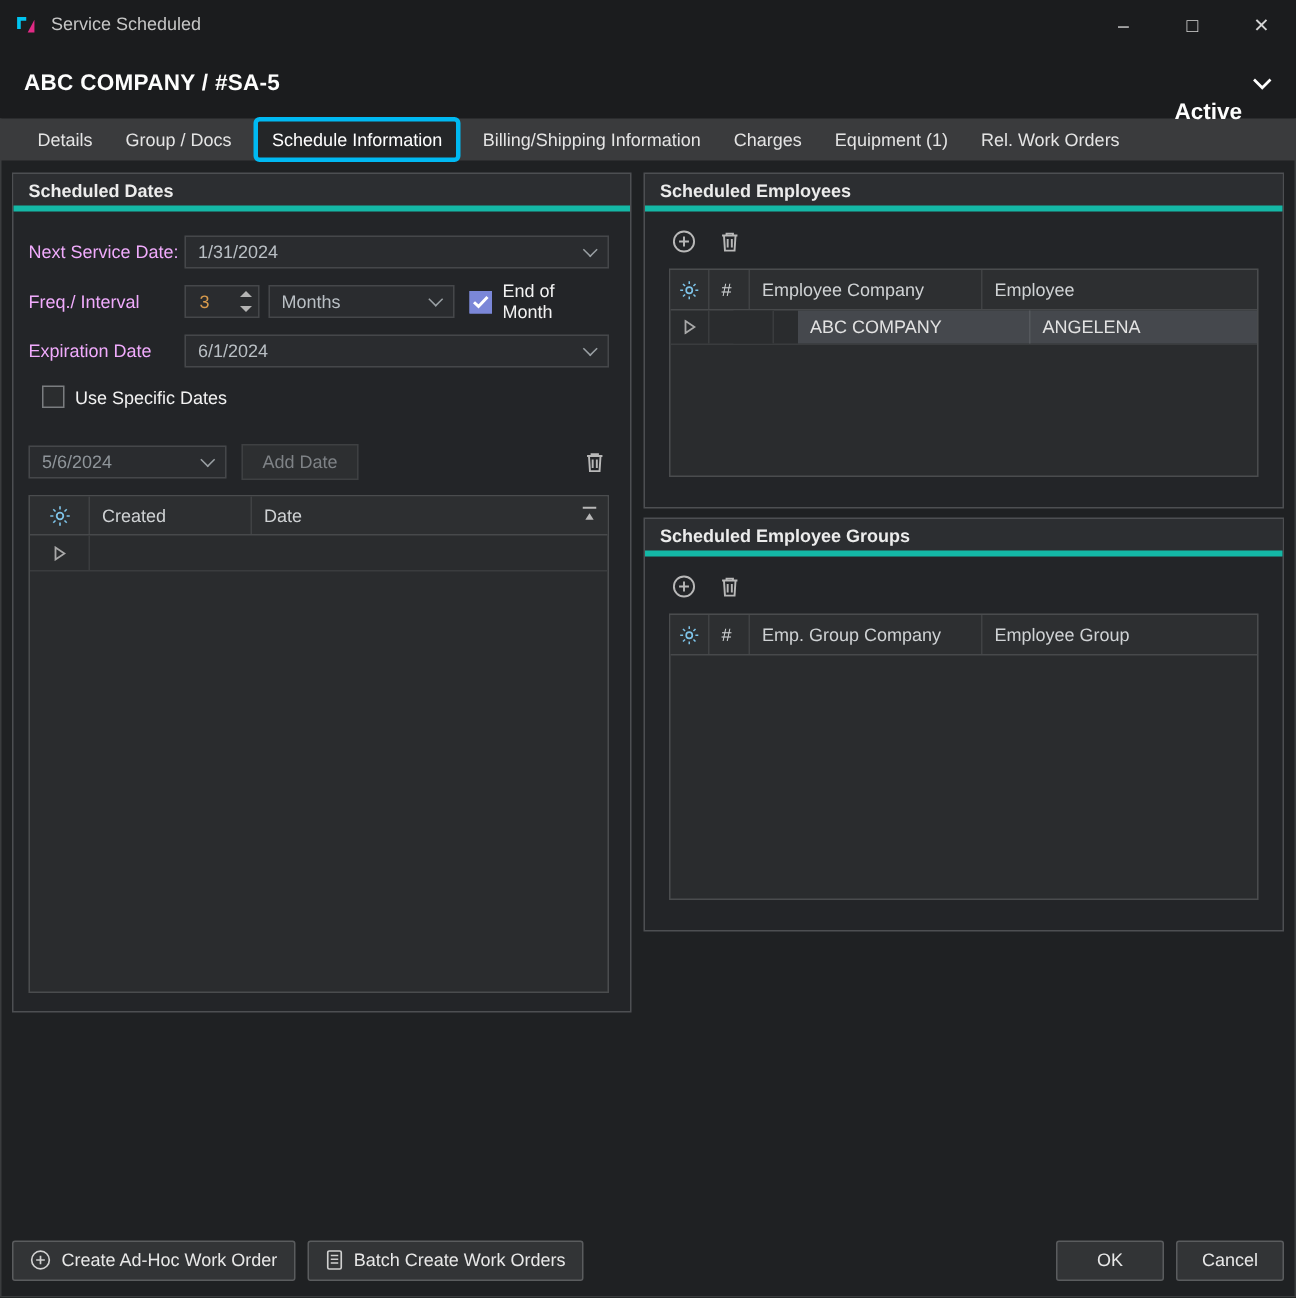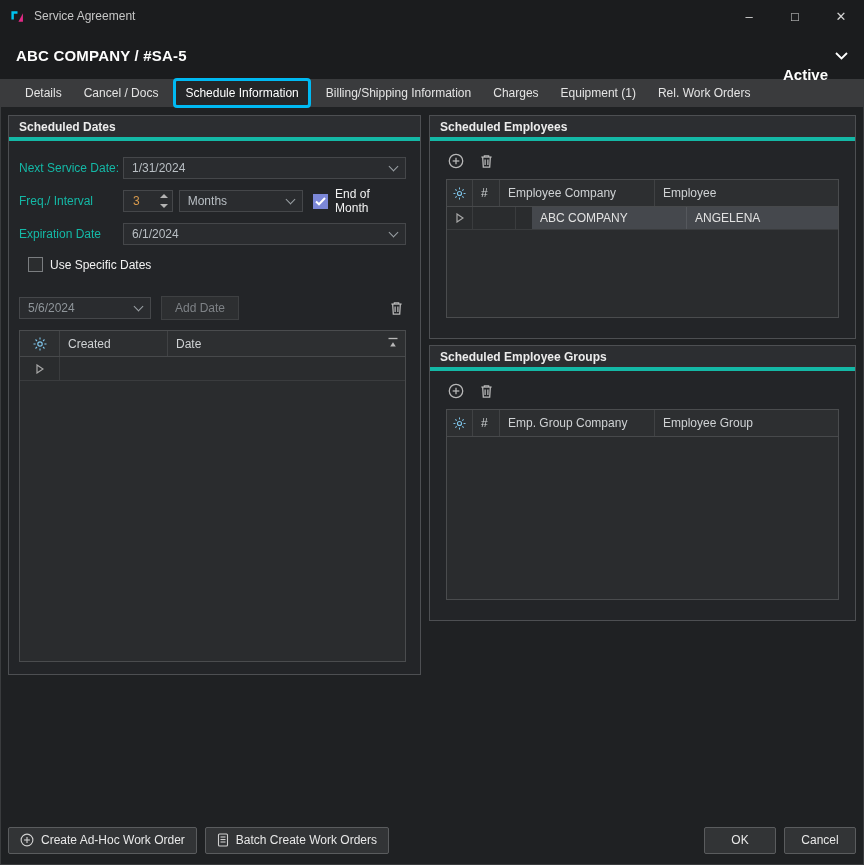--- a/index.html
+++ b/index.html
@@ -40,21 +40,21 @@
   .panel-header { height:25px; background:#2c2e31; border-bottom:4px solid #14b8a6;
     display:flex; align-items:center; padding-left:10px; font-weight:bold; color:#ececec; font-size:12px; flex:0 0 auto; }
   .left-panel { width:413px; height:560px; }
   .right-col { width:427px; display:flex; flex-direction:column; gap:6px; }
   .panel-a { width:427px; height:224px; }
   .panel-b { width:427px; height:276px; }
 
   
   .left-body { flex:1; display:flex; flex-direction:column; padding:12px 14px 12px 10px; min-height:0; }
   .form-row { display:flex; align-items:center; margin-bottom:8px; flex:0 0 auto; }
-  .flabel { width:104px; flex:0 0 104px; color:#14b8a6; }
+  .flabel { width:104px; flex:0 0 104px; color:#f0abfc; }
   .dropdown { height:22px; background:#2a2c2f; border:1px solid #45474a; display:flex;
     align-items:center; padding:0 8px; color:#b9bfc4; }
   .grow { flex:1; }
   .dd-text { flex:1; overflow:hidden; white-space:nowrap; }
   .chev { width:7px; height:7px; border-right:1.6px solid #9aa0a4; border-bottom:1.6px solid #9aa0a4;
     transform:rotate(45deg); margin-top:-4px; flex:0 0 auto; }
   .dropdown.dim { color:#8f959a; }
 
   .spinner { width:50px; height:22px; background:#2a2c2f; border:1px solid #45474a; display:flex; }
   .spin-val { flex:1; display:flex; align-items:center; padding-left:9px; color:#d79a4d; }
@@ -122,41 +122,41 @@
 
 <div class="window">
 
   <div class="titlebar">
     <span class="app-icon">
       <svg width="15" height="15" viewBox="0 0 16 16">
         <path d="M1.5 2.5 h6.5 v2.6 H4.1 v6 H1.5 Z" fill="#00c4f0"></path>
         <path d="M9 13.5 L13.8 4.5 L13.8 13.5 Z" fill="#e22a86"></path>
       </svg>
     </span>
-    <span class="title-text">Service Agreement</span>
+    <span class="title-text">Service Scheduled</span>
     <div class="win-btns">
       <div class="win-btn">–</div>
       <div class="win-btn">□</div>
       <div class="win-btn">✕</div>
     </div>
   </div>
 
   <div class="header">
     <span class="header-title">ABC COMPANY / #SA-5</span>
     <div class="status">
       <span class="status-text">Active</span>
       <svg width="13" height="8" viewBox="0 0 13 8">
         <polyline points="1,1 6.5,6.5 12,1" fill="none" stroke="#ffffff" stroke-width="1.8"></polyline>
       </svg>
     </div>
   </div>
 
   <div class="tabstrip">
     <div class="tab">Details</div>
-    <div class="tab">Cancel / Docs</div>
+    <div class="tab">Group / Docs</div>
     <div class="tab selected">Schedule Information</div>
     <div class="tab">Billing/Shipping Information</div>
     <div class="tab">Charges</div>
     <div class="tab">Equipment (1)</div>
     <div class="tab">Rel. Work Orders</div>
   </div>
 
   <div class="main">
 
     <div class="panel left-panel">

